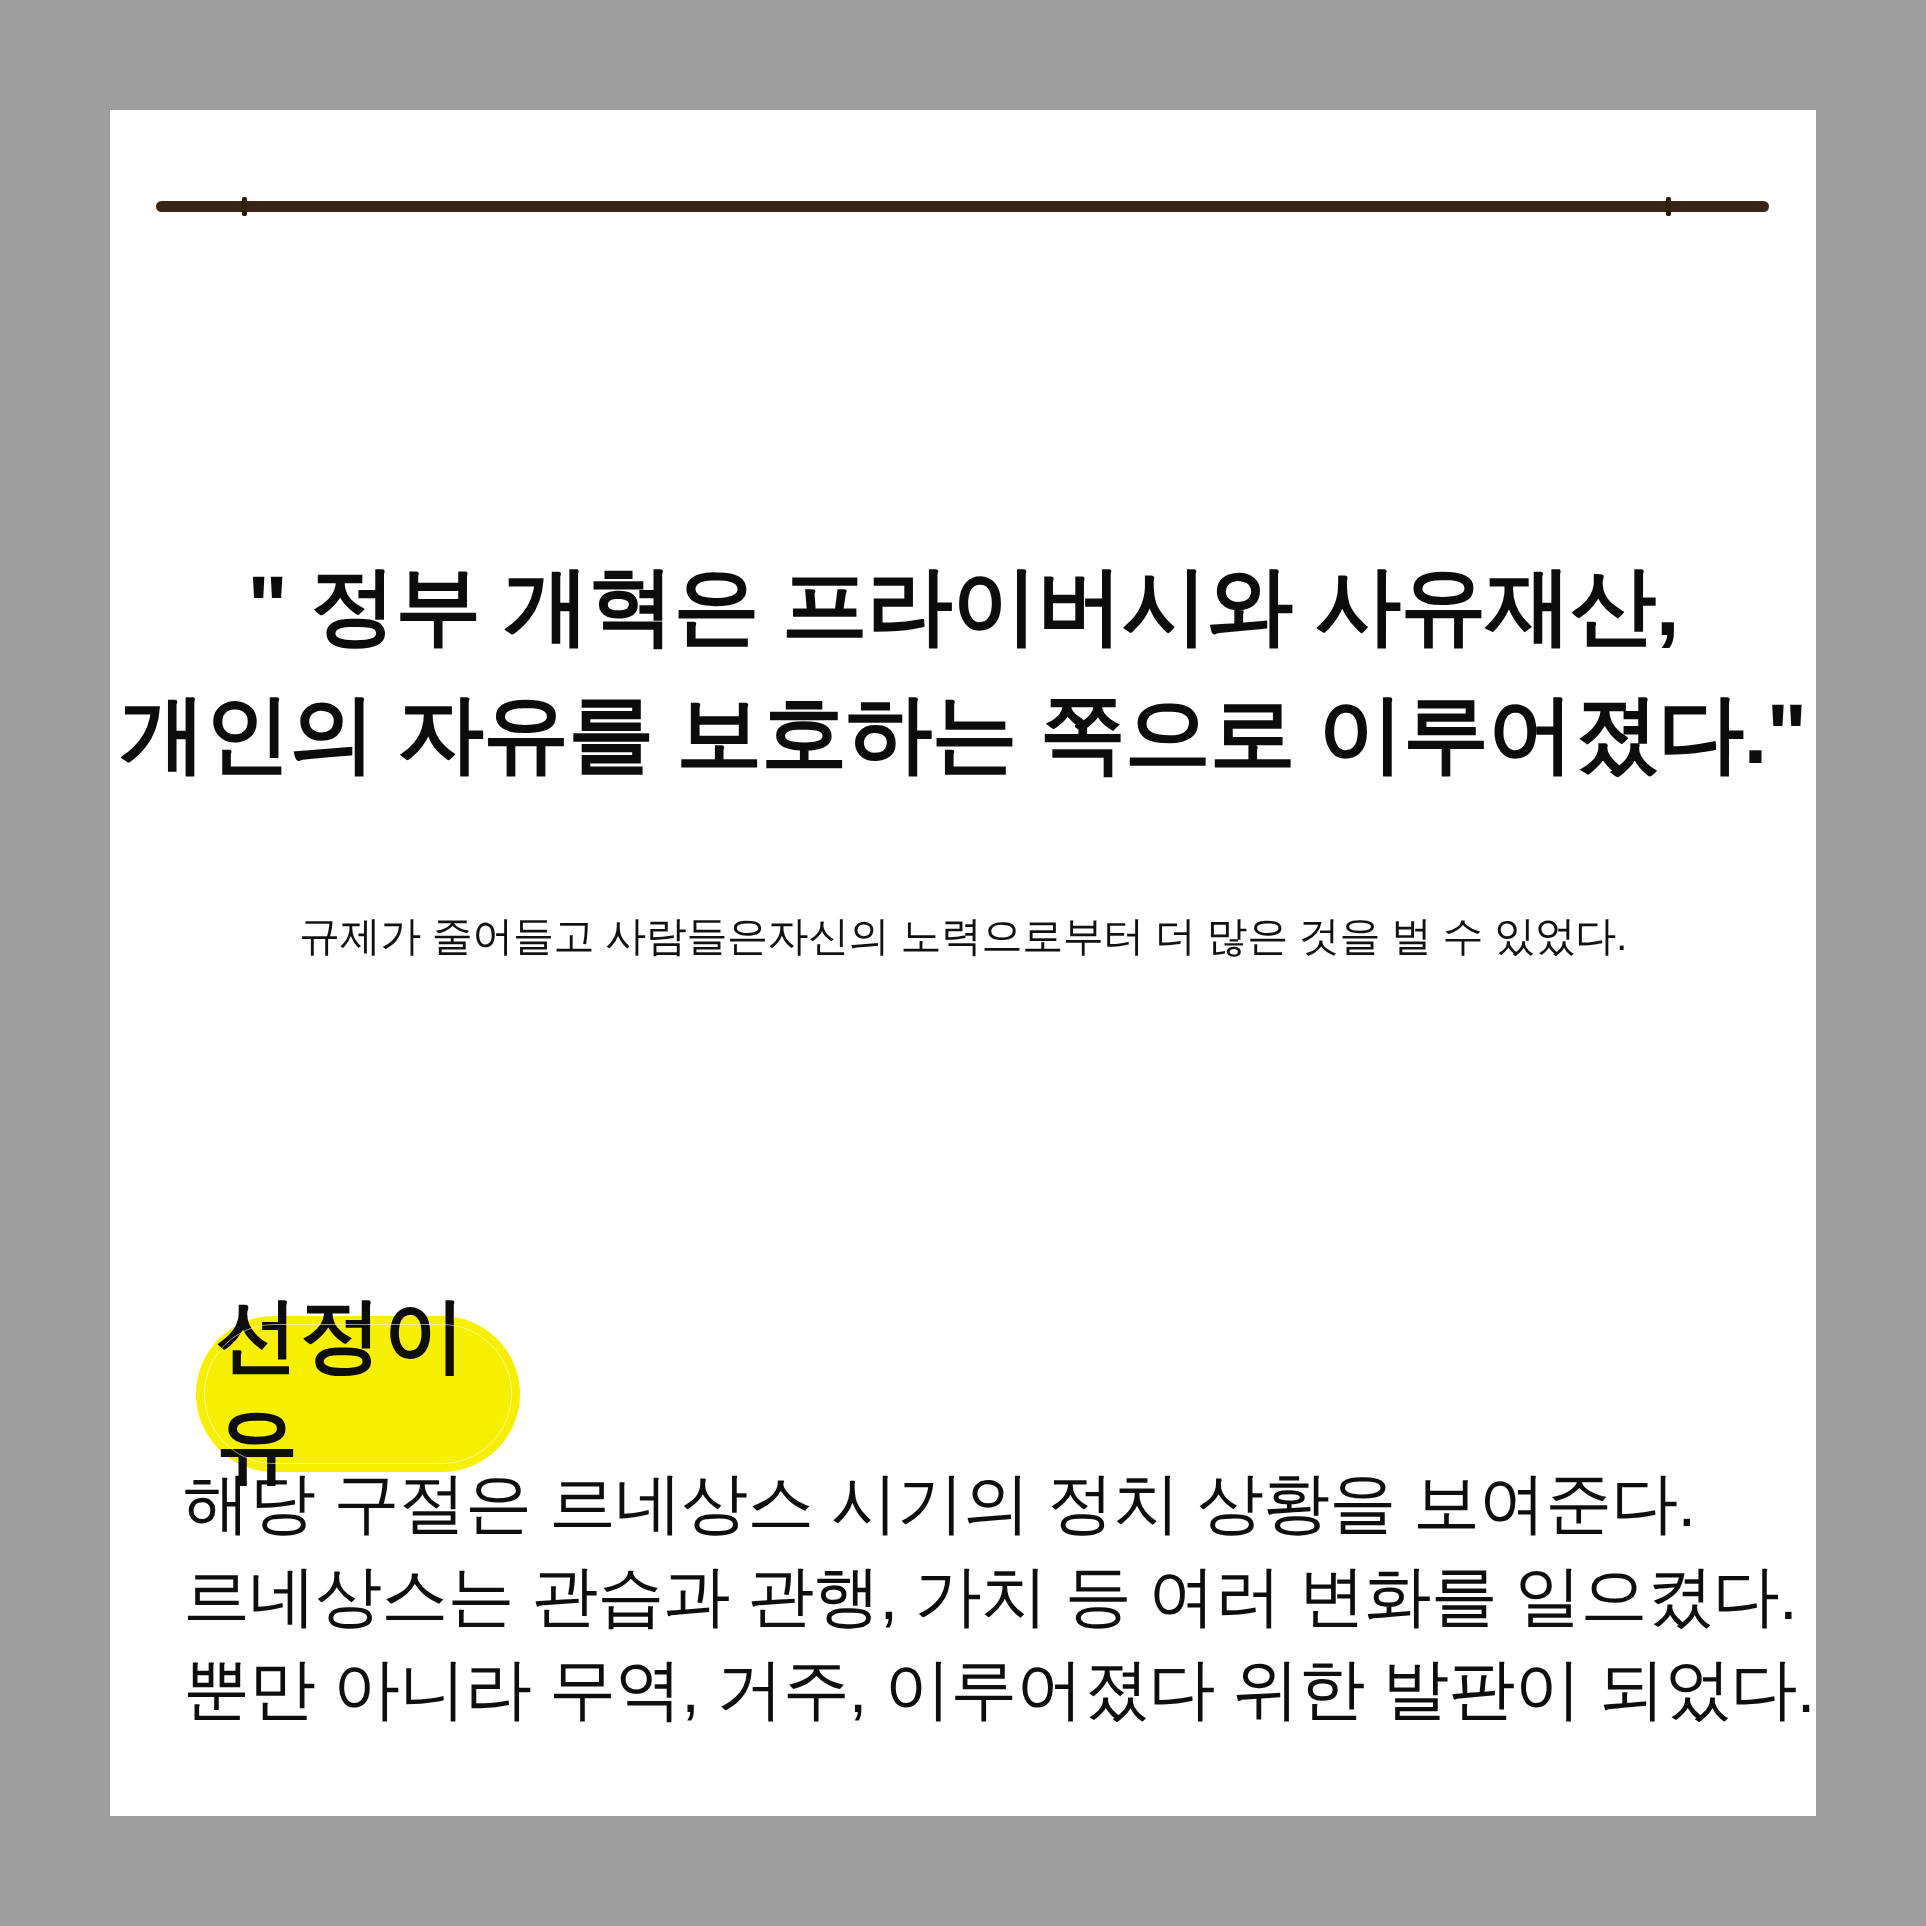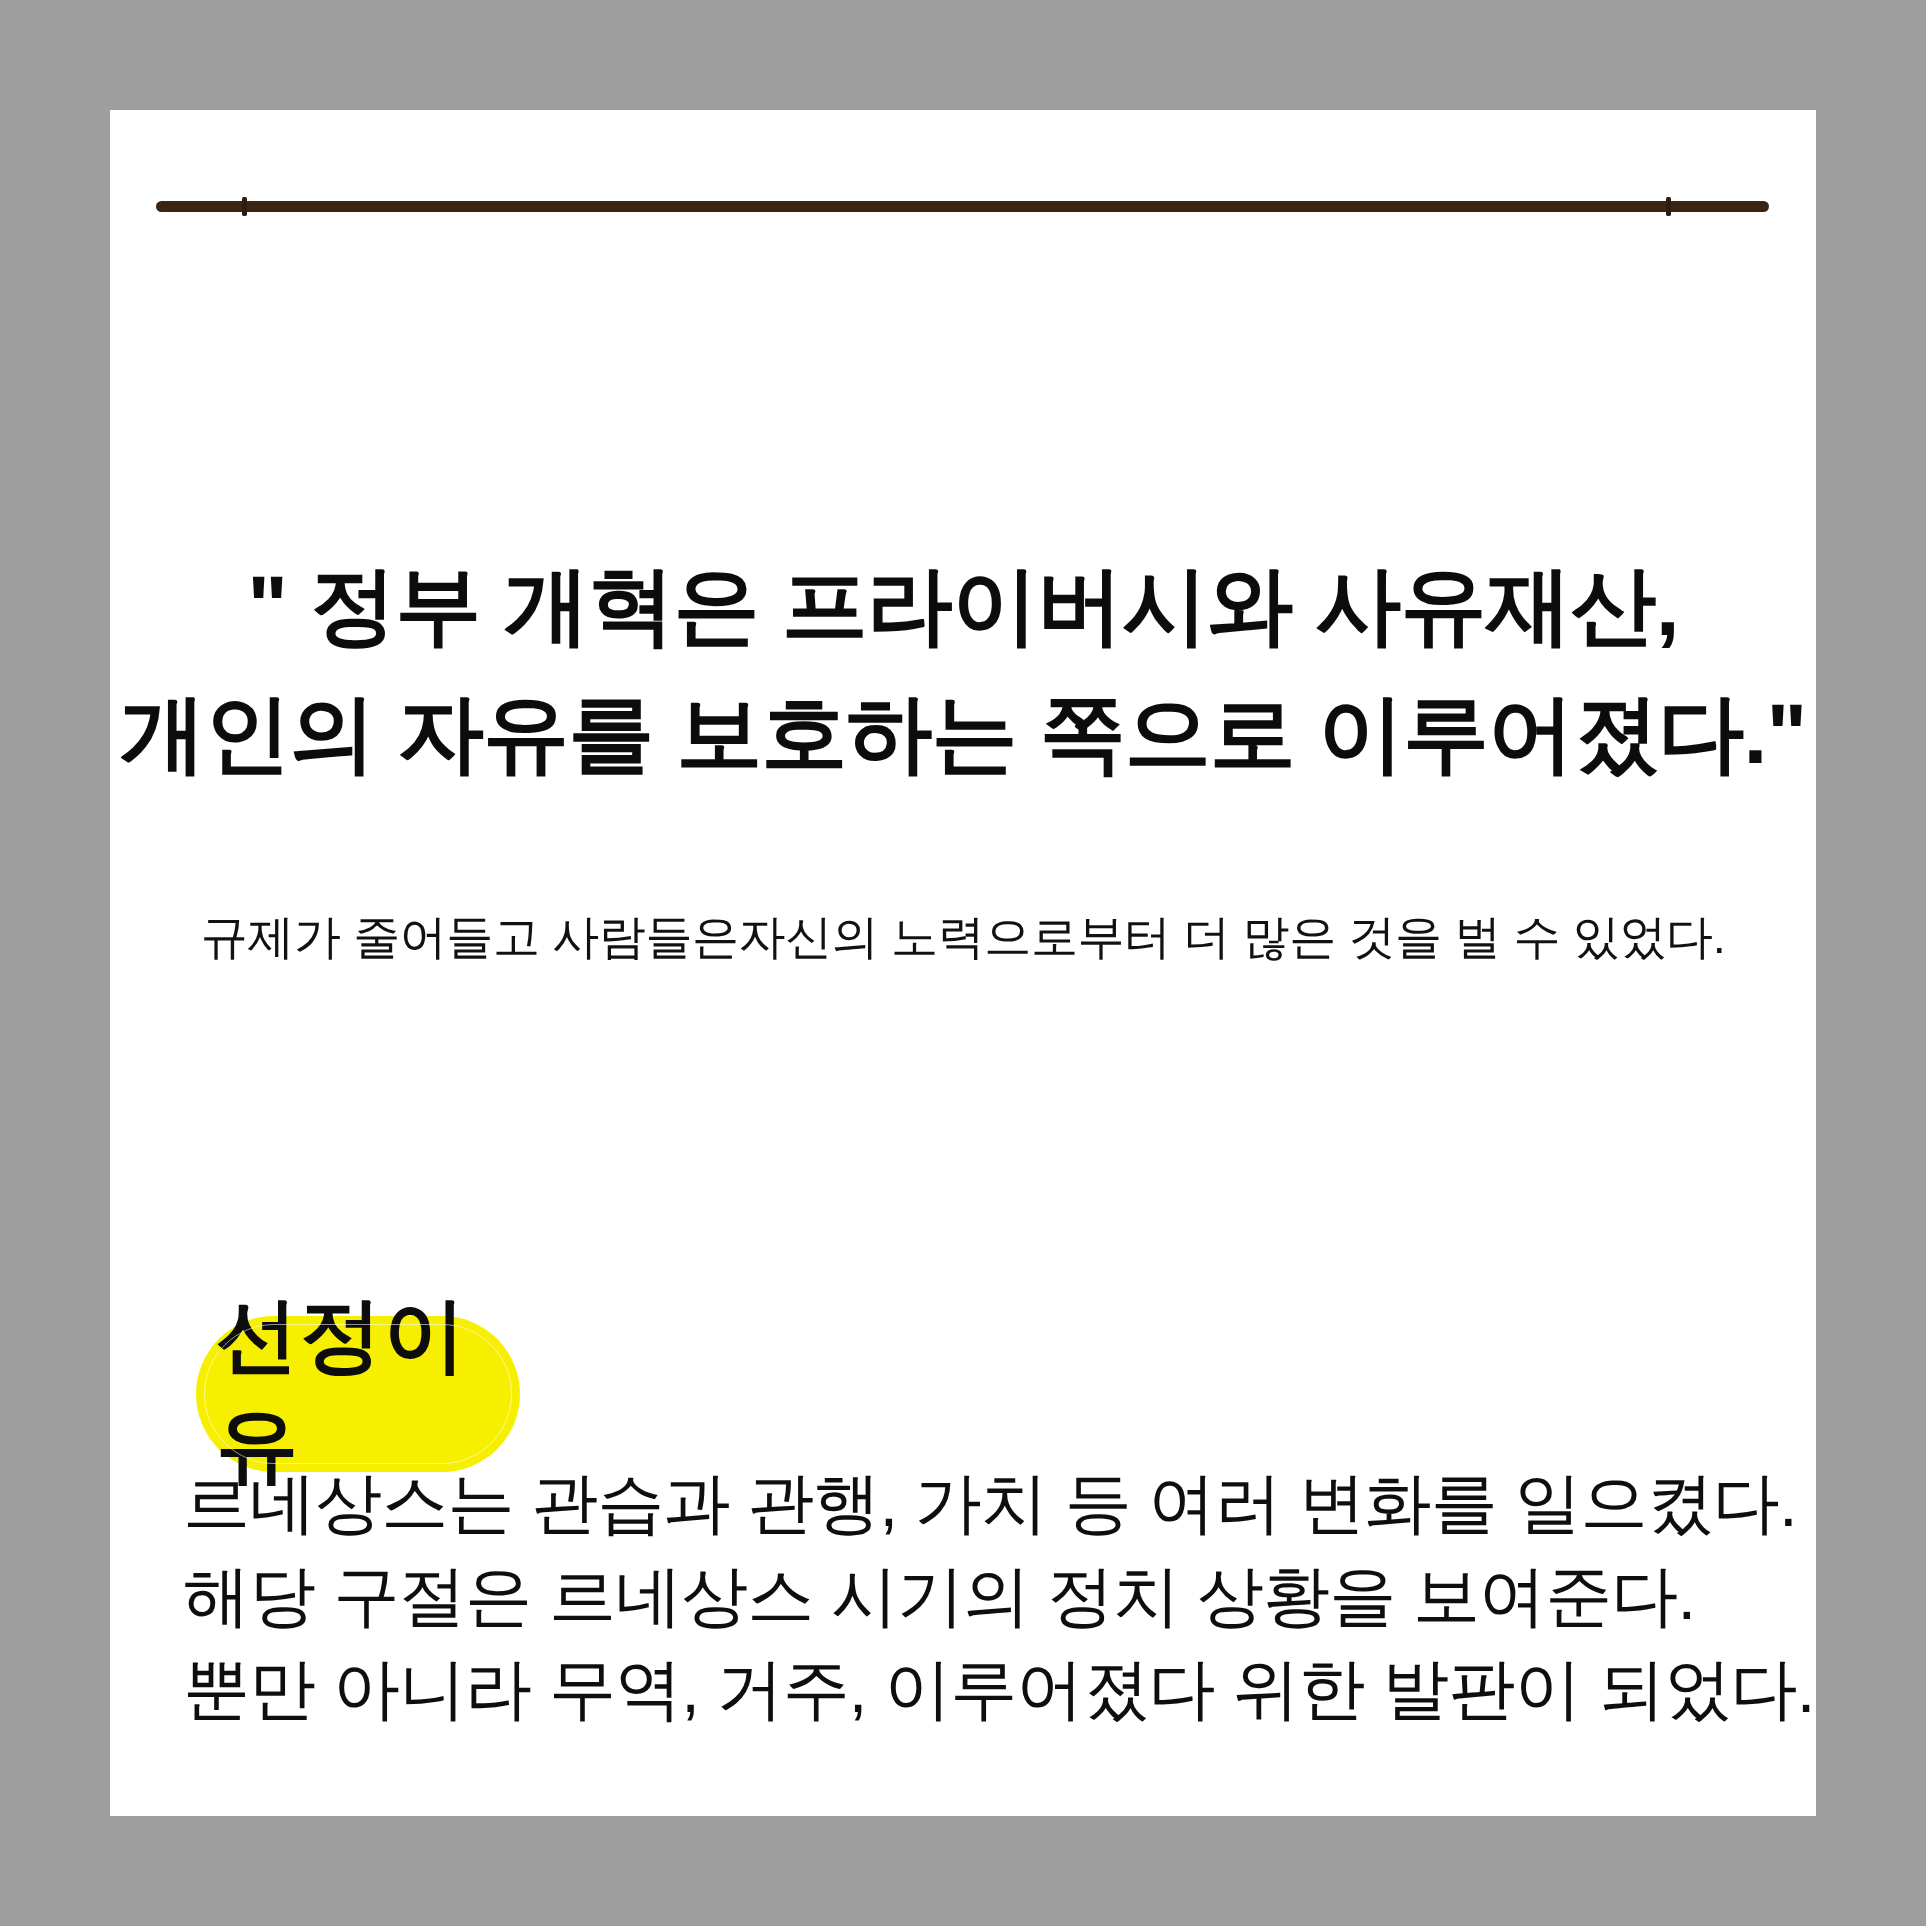--- a/index.html
+++ b/index.html
@@ -55,21 +55,21 @@
     letter-spacing: -0.9px;
   }
   .quote .qline { white-space: nowrap; }
 
   .explanation {
     position: absolute;
     left: 0;
     top: 786px;
     width: 100%;
     text-align: center;
-    font-size: 47px;
+    font-size: 41px;
     line-height: 81px;
     font-weight: 500;
     color: #111111;
     letter-spacing: -0.4px;
   }
   .explanation .eline { white-space: nowrap; }
 
   .badge {
     position: absolute;
     left: 86px;
@@ -134,19 +134,19 @@
 
   <div class="explanation">
     <div class="eline">규제가 줄어들고 사람들은자신의 노력으로부터 더 많은 것을 벌 수 있었다.</div>
   </div>
 
   <div class="badge">
     <span class="badge-label">선정이유</span>
   </div>
 
   <div class="reason">
+    <div class="rline">해당 구절은 르네상스 시기의 정치 상황을 보여준다.</div>
     <div class="rline">르네상스는 관습과 관행, 가치 등 여러 변화를 일으켰다.</div>
-    <div class="rline">해당 구절은 르네상스 시기의 정치 상황을 보여준다.</div>
     <div class="rline">뿐만 아니라 무역, 거주, 이루어졌다 위한 발판이 되었다.</div>
   </div>
 
 </div>
 
 
 </body></html>

